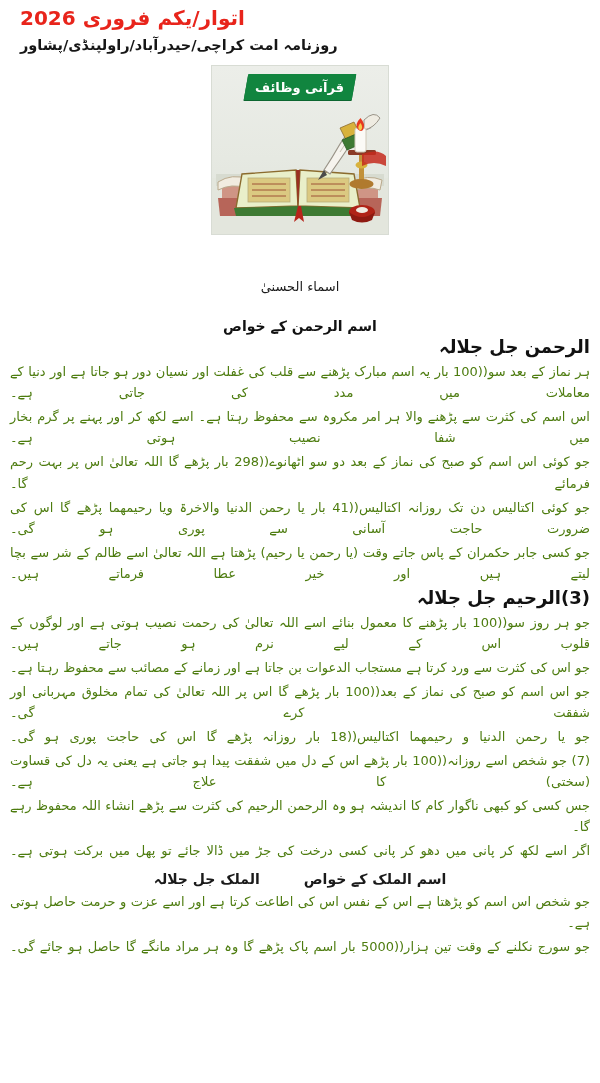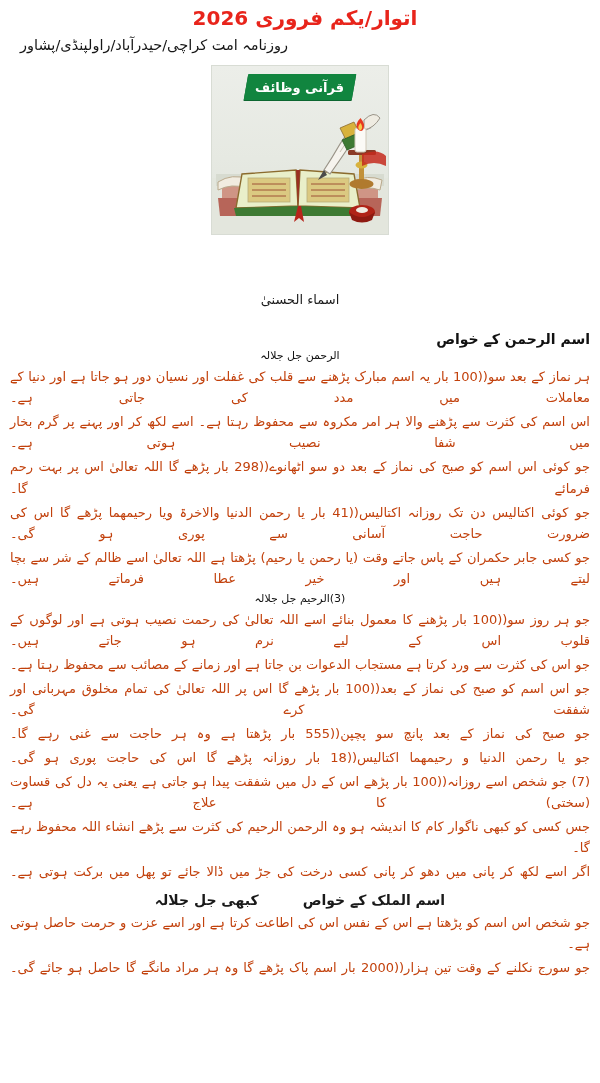--- a/index.html
+++ b/index.html
@@ -29,30 +29,31 @@
     text-align: left;
     padding-left: 10px;
   }
   .issue-date {
     color: #e8241b;
     font-size: 20px;
     font-weight: bold;
     line-height: 1.25;
     direction: rtl;
     unicode-bidi: embed;
-    text-align: center;
+    text-align: left;
   }
   .paper-line {
     font-size: 14.5px;
     color: #161616;
     line-height: 1.4;
     margin-top: 4px;
     direction: rtl;
     unicode-bidi: embed;
     text-align: left;
+    font-weight: bold;
   }
 
   
   .figure-wrap {
     display: flex;
     justify-content: center;
     margin-top: 10px;
   }
   .figure {
     width: 176px;
@@ -82,57 +83,58 @@
     font-weight: bold;
     letter-spacing: 0.3px;
     white-space: nowrap;
   }
   .fig-art { position: absolute; inset: 0; }
 
   
   .byline {
     text-align: center;
     font-size: 13px;
-    margin-top: 57px;
+    margin-top: 44px;
     color: #1a1a1a;
   }
 
   
   .article {
     margin-top: 14px;
     direction: rtl;
   }
   .sec-head {
-    text-align: right;
+    text-align: center;
     font-size: 14px;
     font-weight: 600;
     margin: 10px 0 2px 0;
     color: #111;
   }
   .sec-sub {
-    text-align: center;
-    font-size: 11px;
+    text-align: right;
+    font-size: 18px;
     margin: 0 0 4px 0;
     color: #111;
+    font-weight: bold;
   }
   .sec-head-dual {
     display: flex;
     justify-content: center;
     gap: 44px;
     font-size: 14px;
     font-weight: 600;
     margin: 10px 0 4px 0;
   }
   p.para {
     font-size: 13px;
     line-height: 1.62;
     margin: 0 0 3px 0;
     text-align: justify;
     text-align-last: right;
-    color: #c2410c;
+    color: #4d7c0f;
   }
   p.para.indent-full { text-align: justify; text-align-last: justify; }
 </style>
 </head>
 <body>
 
 <div class="page">
 
   <div class="masthead">
     <div class="issue-date">اتوار/یکم فروری 2026</div>
@@ -220,31 +222,30 @@
       <p class="para indent-full">جو کوئی اس اسم کو صبح کی نماز کے بعد دو سو اٹھانوے((298 بار پڑھے گا اللہ تعالیٰ اس پر بہت رحم فرمائے گا۔</p>
       <p class="para indent-full">جو کوئی اکتالیس دن تک روزانہ اکتالیس((41 بار یا رحمن الدنیا والاخرۃ ویا رحیمھما پڑھے گا اس کی ضرورت حاجت آسانی سے پوری ہو گی۔</p>
       <p class="para indent-full">جو کسی جابر حکمران کے پاس جاتے وقت (یا رحمن یا رحیم) پڑھتا ہے اللہ تعالیٰ اسے ظالم کے شر سے بچا لیتے ہیں اور خیر عطا فرماتے ہیں۔</p>
     </div>
 
     <div>
       <div class="sec-sub">(3)الرحیم جل جلالہ</div>
       <p class="para indent-full">جو ہر روز سو((100 بار پڑھنے کا معمول بنائے اسے اللہ تعالیٰ کی رحمت نصیب ہوتی ہے اور لوگوں کے قلوب اس کے لیے نرم ہو جاتے ہیں۔</p>
       <p class="para indent-full">جو اس کی کثرت سے ورد کرتا ہے مستجاب الدعوات بن جاتا ہے اور زمانے کے مصائب سے محفوظ رہتا ہے۔</p>
       <p class="para indent-full">جو اس اسم کو صبح کی نماز کے بعد((100 بار پڑھے گا اس پر اللہ تعالیٰ کی تمام مخلوق مہربانی اور شفقت کرے گی۔</p>
-      <p class="para indent-full">جو صبح کی نماز کے بعد پانچ سو پچپن((555 بار پڑھتا ہے وہ ہر حاجت سے غنی رہے گا۔</p>
       <p class="para indent-full">جو یا رحمن الدنیا و رحیمھما اکتالیس((18 بار روزانہ پڑھے گا اس کی حاجت پوری ہو گی۔</p>
       <p class="para indent-full">(7) جو شخص اسے روزانہ((100 بار پڑھے اس کے دل میں شفقت پیدا ہو جاتی ہے یعنی یہ دل کی قساوت (سختی) کا علاج ہے۔</p>
       <p class="para indent-full">جس کسی کو کبھی ناگوار کام کا اندیشہ ہو وہ الرحمن الرحیم کی کثرت سے پڑھے انشاء اللہ محفوظ رہے گا۔</p>
       <p class="para indent-full">اگر اسے لکھ کر پانی میں دھو کر پانی کسی درخت کی جڑ میں ڈالا جائے تو پھل میں برکت ہوتی ہے۔</p>
     </div>
 
     <div>
       <div class="sec-head-dual">
         <span>اسم الملک کے خواص</span>
-        <span>کبھی جل جلالہ</span>
+        <span>الملک جل جلالہ</span>
       </div>
       <p class="para indent-full">جو شخص اس اسم کو پڑھتا ہے اس کے نفس اس کی اطاعت کرتا ہے اور اسے عزت و حرمت حاصل ہوتی ہے۔</p>
-      <p class="para indent-full">جو سورج نکلنے کے وقت تین ہزار((2000 بار اسم پاک پڑھے گا وہ ہر مراد مانگے گا حاصل ہو جائے گی۔</p>
+      <p class="para indent-full">جو سورج نکلنے کے وقت تین ہزار((5000 بار اسم پاک پڑھے گا وہ ہر مراد مانگے گا حاصل ہو جائے گی۔</p>
     </div>
 
   </div>
 
 </div>
 
 </body></html>

